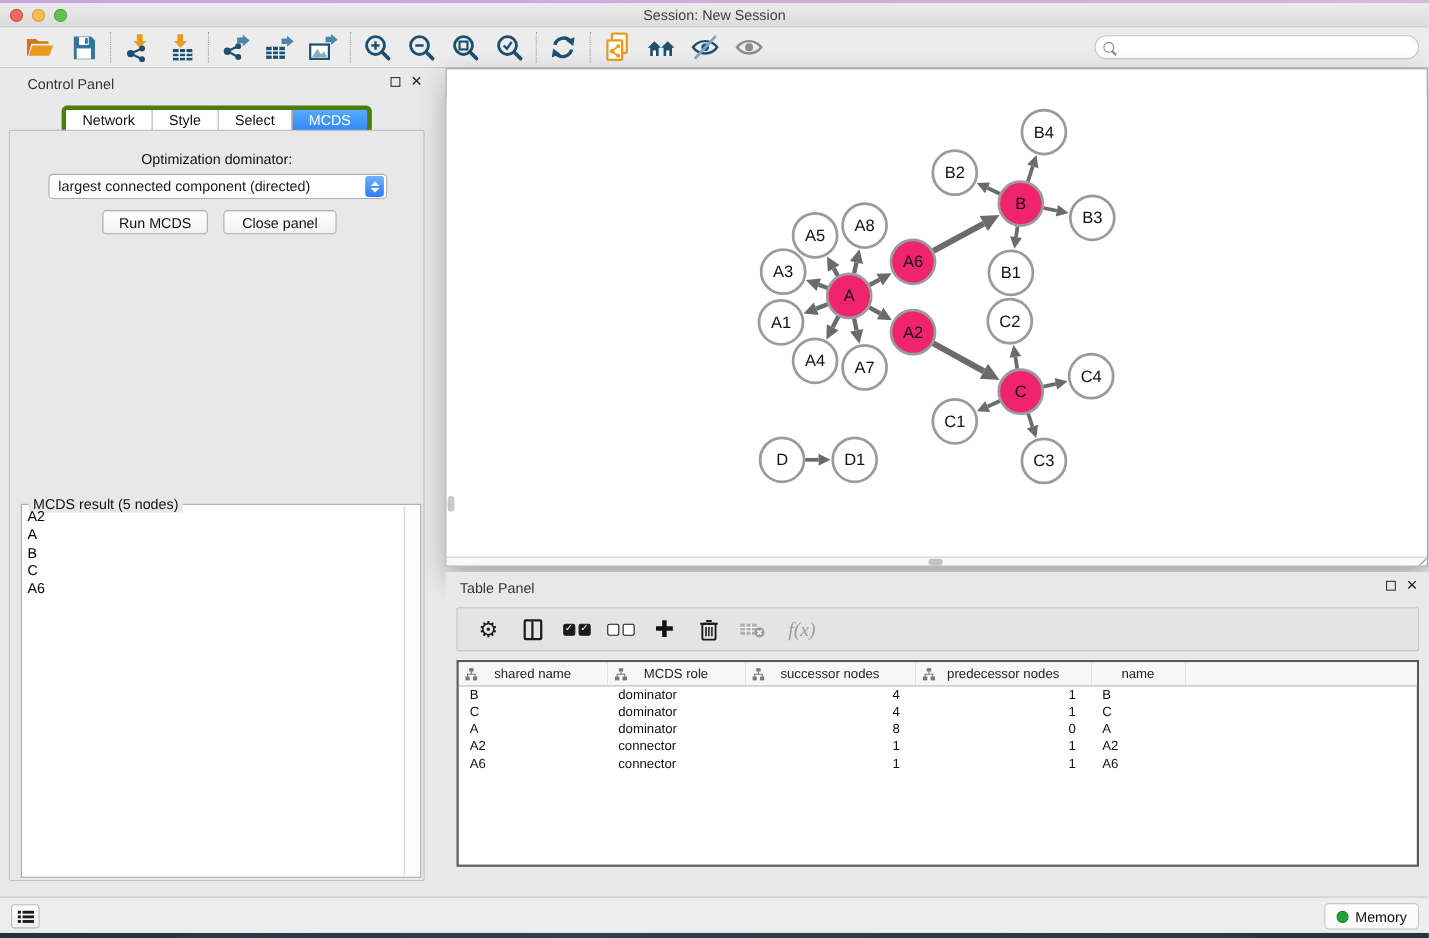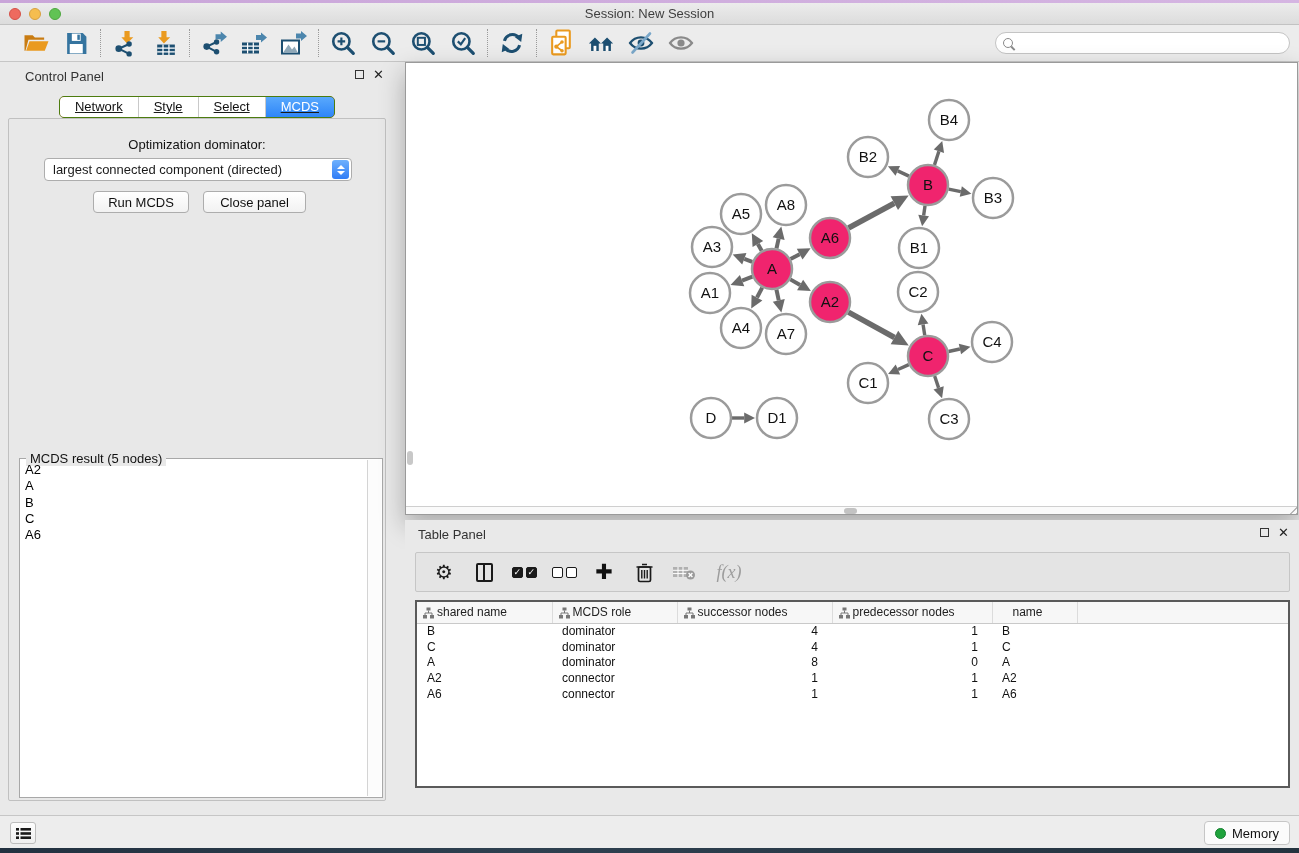--- a/index.html
+++ b/index.html
@@ -40,21 +40,21 @@
   .search-input { border:none; outline:none; background:transparent; font-size:12px; width:260px; margin-left:5px; font-family:"Liberation Sans",sans-serif; }
 
   
   .cp { left:0; top:62px; width:394px; height:750px; background:#e9e9e9; }
   .panel-head { position:absolute; left:0; top:0; width:100%; height:28px; display:flex; align-items:center; }
   .panel-title { font-size:13px; color:#333; padding-left:25px; }
   .dock-icos { position:absolute; right:10px; top:7px; display:flex; gap:9px; align-items:center; }
   .float-ico { width:9px; height:9px; border:1.5px solid #333; background:transparent; }
   .close-ico { font-family:"DejaVu Sans", sans-serif; font-size:13px; font-weight:bold; color:#222; line-height:11px; }
 
-  .seg { display:inline-flex; border:1px solid #4d7c0f; border-radius:5px; overflow:hidden; background:#c2410c;text-decoration:underline; }
+  .seg { display:inline-flex; border:4px solid #4d7c0f; border-radius:5px; overflow:hidden; background:#c2410c; }
   .seg .tab { font-size:13px; padding:0 15px; height:20px; line-height:20px; color:#111;
     border-left:1px solid #c9c9c9; background:#fff; cursor:pointer; white-space:nowrap; }
   .seg .tab:first-child { border-left:none; }
   .seg .tab.active { background:linear-gradient(#59a9fd,#2e85f8); color:#fff; }
   .cp-tabs { position:absolute; left:0; top:34px; width:100%; text-align:center; }
 
   .cp-content { position:absolute; left:8px; top:56px; width:378px; height:683px;
     background:#e8e8e8; border:1px solid #c0c0c0; border-radius:2px; }
   .opt-label { position:absolute; left:0; top:18px; width:100%; text-align:center; font-size:13px; color:#111; }
   .select { position:absolute; left:35px; top:39px; width:308px; height:23px; background:#fff;
@@ -109,21 +109,21 @@
   .cb { width:11px; height:11px; border:1.5px solid #1a1a1a; border-radius:2px; position:relative; background:#fff; }
   .cb.checked { background:#1a1a1a; }
   .cb.checked::after { content:"✓"; font-family:"DejaVu Sans",sans-serif; color:#fff; font-size:9px; position:absolute; left:1px; top:-1px; }
   .plus { font-family:"DejaVu Sans", sans-serif; font-size:21px; font-weight:bold; color:#111; line-height:21px; }
   .fx { font-family:"Liberation Serif", serif; font-style:italic; font-size:18px; color:#9c9c9c; }
 
   .table-wrap { position:absolute; left:10px; top:80px; width:875px; height:188px;
     background:#fff; border:2px solid #5a5a5a; overflow:hidden; }
   table.nodetable { border-collapse:collapse; table-layout:fixed; width:873px; }
   .nodetable th { height:21px; background:#f7f7f7; border-bottom:1px solid #c9c9c9; border-right:1px solid #dcdcdc;
-    font-size:12px; font-weight:normal; color:#222; position:relative; text-align:left;padding-left:20px; }
+    font-size:12px; font-weight:normal; color:#222; position:relative; text-align:center; }
   .nodetable th:last-child { border-right:none; }
   .nodetable td { height:15.7px; font-size:12px; color:#111; white-space:nowrap; overflow:hidden; }
   td.l { text-align:left; padding-left:10px; }
   td.r { text-align:right; padding-right:14px; }
   .col-icon { position:absolute; left:6px; top:5px; }
 
   .tp-tabs { position:absolute; left:0; top:268px; width:100%; text-align:center; }
   .tp-tabs .seg { border-radius:6px; border-color:#bfbfbf; }
   .tp-tabs .tab { height:21px; line-height:21px; }
 

